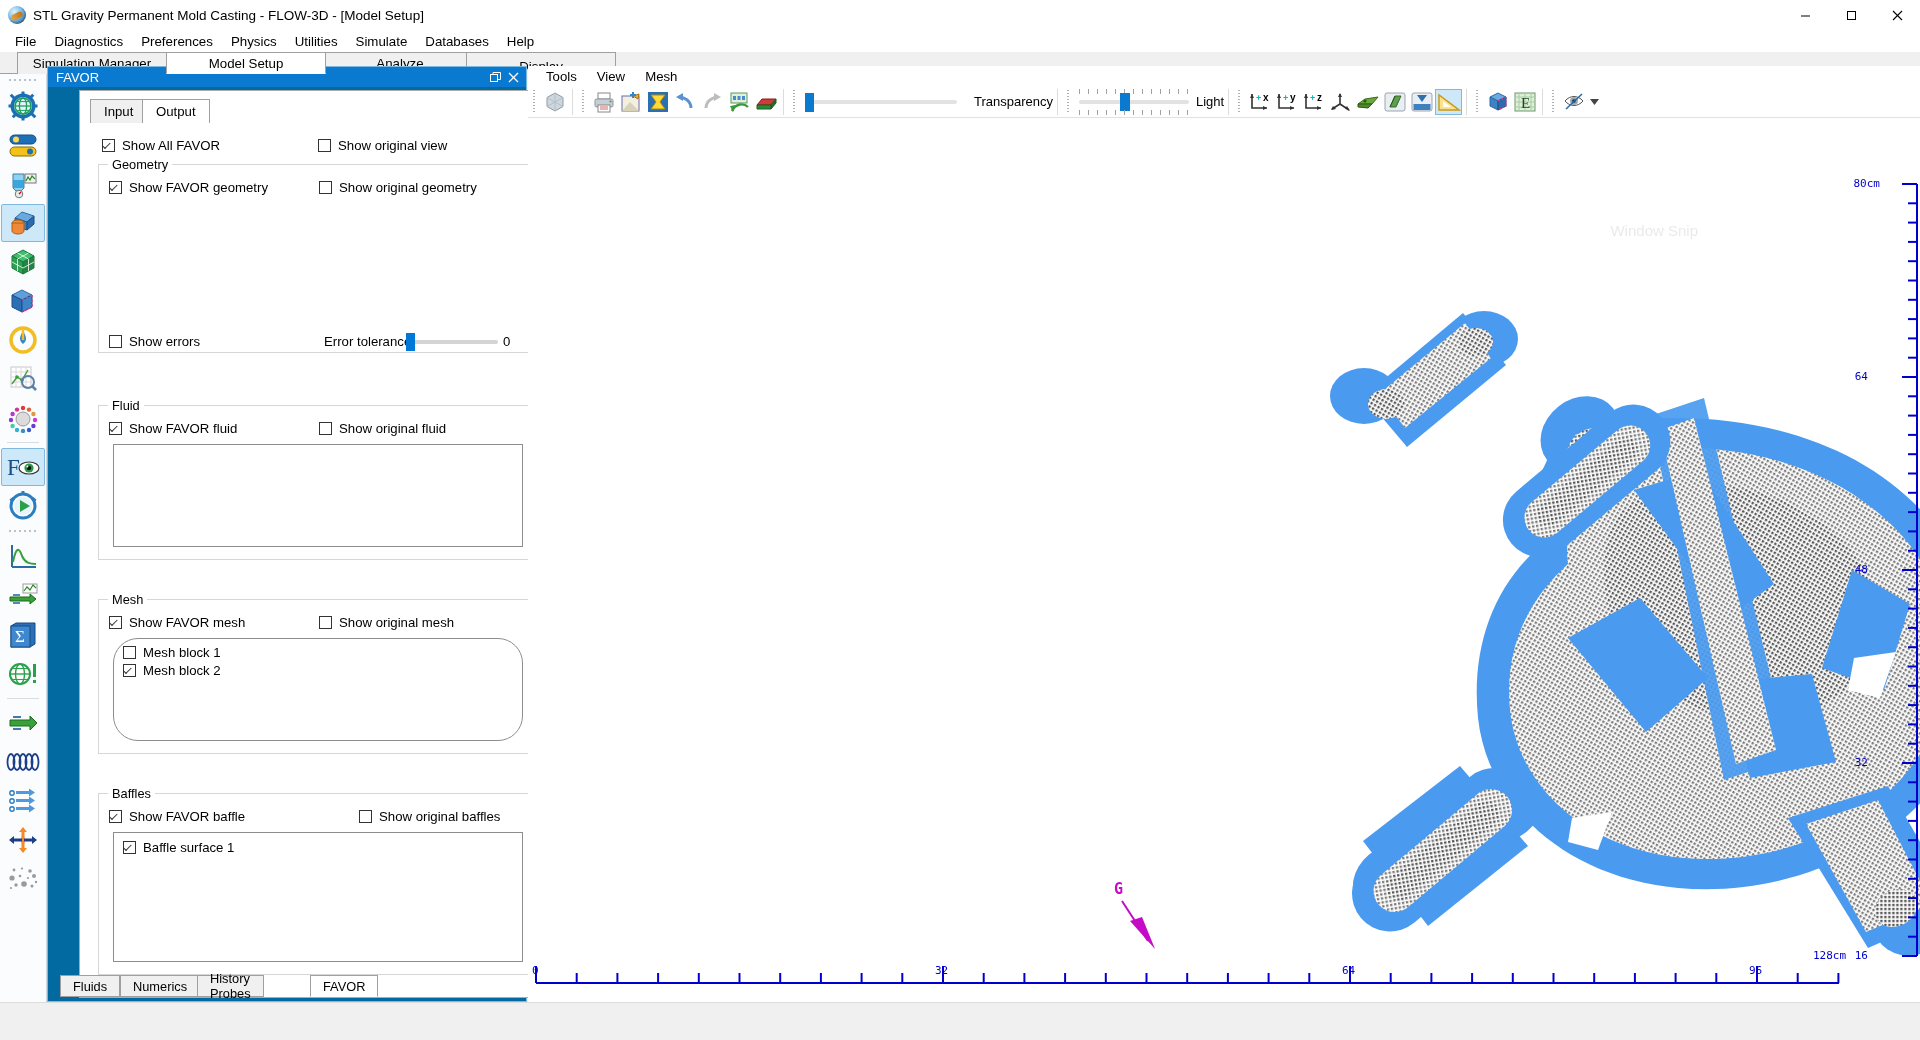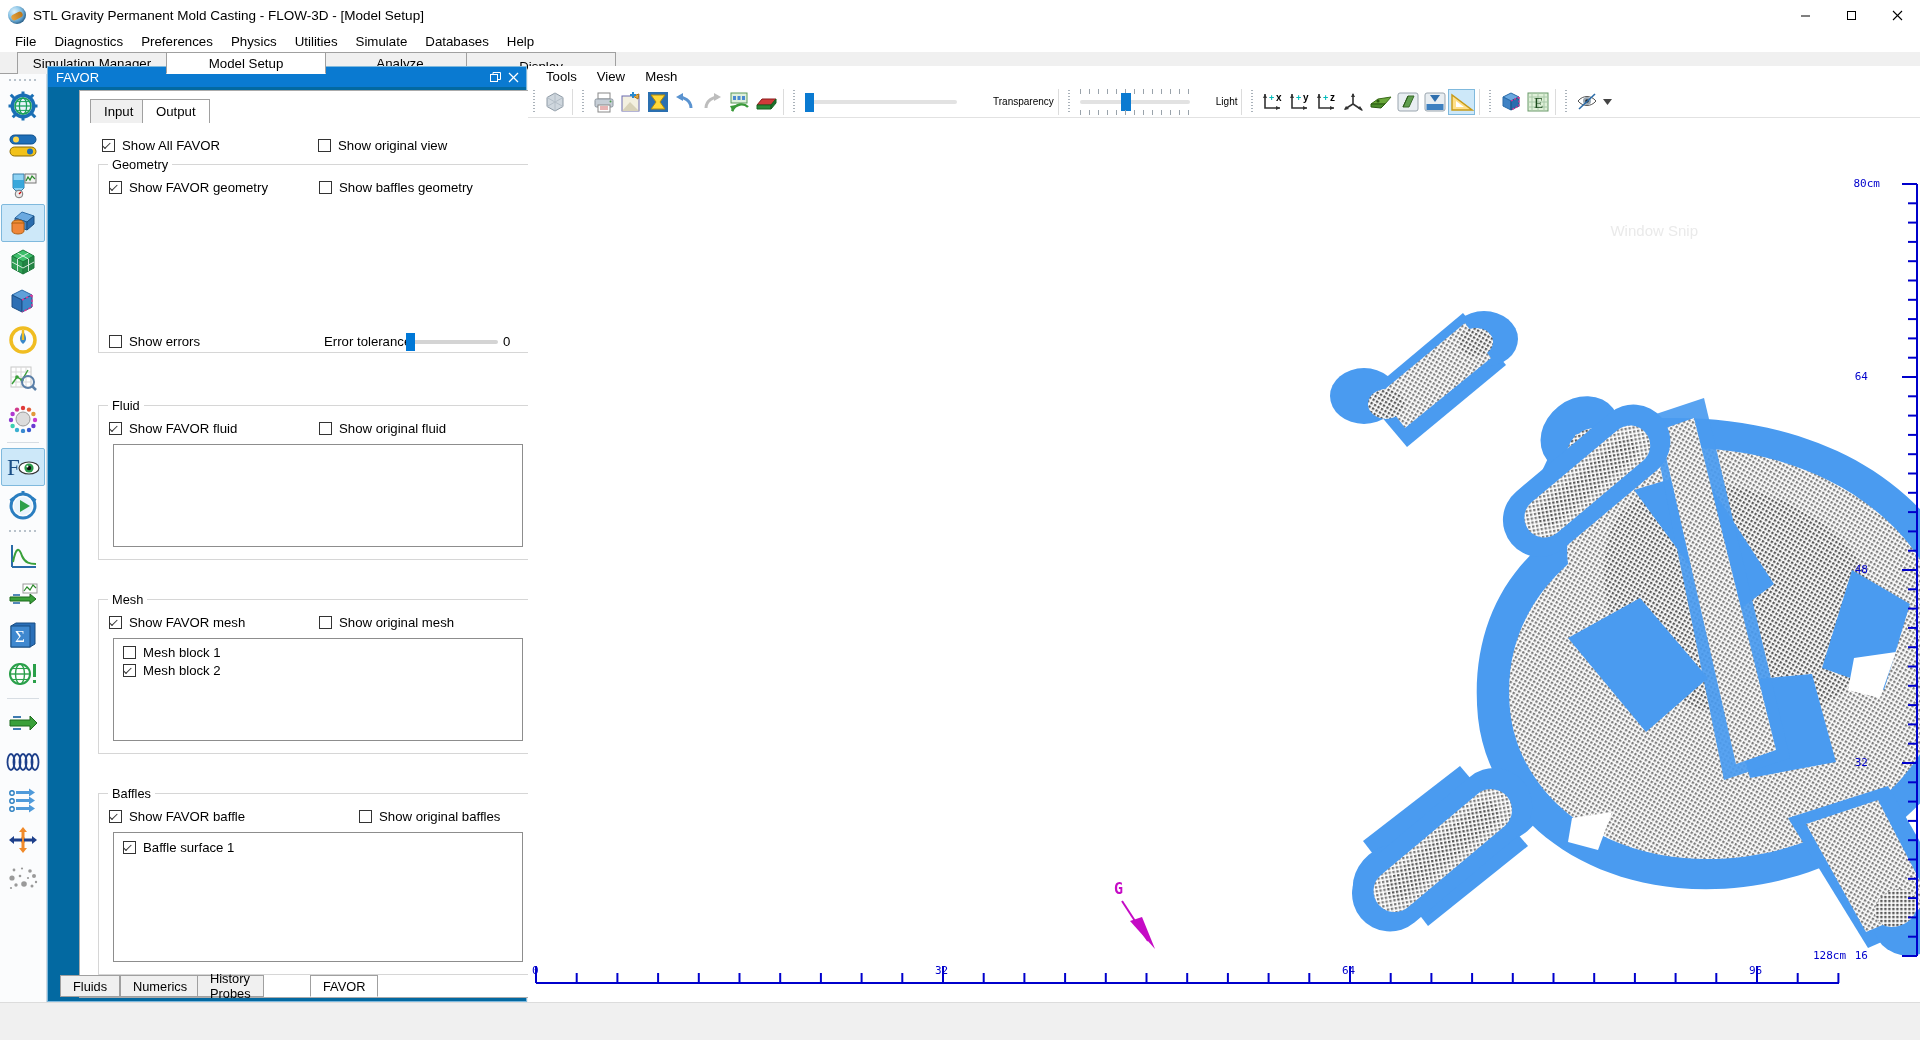--- a/index.html
+++ b/index.html
@@ -151,21 +151,21 @@
     background:#fff; display:flex; align-items:center;
     border-bottom:1px solid #e2e2e2;
   }
   .tgrip { width:7px; height:24px; margin:0 3px;
     background: repeating-linear-gradient(180deg,#aab2ba 0 1px, transparent 1px 3px);
     background-size:2px 100%; background-position:2px 0; background-repeat:no-repeat; }
   .tsep { width:1px; height:26px; background:#dcdcdc; margin:0 4px; }
   .tbtn { width:27px; height:26px; display:flex; align-items:center; justify-content:center; border:1px solid transparent; }
   .tbtn.active { background:#cde8f9; border:1px solid #7fb9dd; }
   .tslider { position:relative; display:flex; align-items:center; }
-  .tlabel { font-size:10px; margin-left:22px; }
+  .tlabel { font-size:13px; margin-left:3px; }
 
   .canvas {
     position:absolute; left:0; top:52px; width:1392px; height:884px;
     background:#fff; overflow:hidden;
   }
   .ruler-num { position:absolute; color:#0000cc; font-family:"DejaVu Sans Mono", monospace; font-size:11px; }
   .watermark {
     position:absolute; color:#eaeaea; font-size:15px;
   }
   .triad-label { position:absolute; font-family:"DejaVu Sans Mono", monospace; font-size:15px; font-weight:bold; }
@@ -539,21 +539,21 @@
 
       <div class="group" style="left:18px; top:73px; width:436px; height:189px;">
         <span class="glabel">Geometry</span>
 
         <div class="cbrow" style="left:10px; top:15px;">
           <span class="cb checked"></span>
           <span>Show FAVOR geometry</span>
         </div>
         <div class="cbrow" style="left:220px; top:15px;">
           <span class="cb"></span>
-          <span>Show baffles geometry</span>
+          <span>Show original geometry</span>
         </div>
 
 
         <div class="cbrow" style="left:10px; top:169px;gap:7px;">
           <span class="cb"></span>
           <span>Show errors</span>
         </div>
         <div style="position:absolute; left:225px; top:169px; font-size:13.2px;">Error tolerance</div>
         <div class="slider-track" style="left:307px; top:175px; width:92px;">
           <div class="slider-thumb" style="left:0px; top:-7px;"></div>
@@ -577,21 +577,21 @@
       <div class="group" style="left:18px; top:508px; width:436px; height:155px;">
         <span class="glabel">Mesh</span>
         <div class="cbrow" style="left:10px; top:15px;">
           <span class="cb checked"></span>
           <span>Show FAVOR mesh</span>
         </div>
         <div class="cbrow" style="left:220px; top:15px;">
           <span class="cb"></span>
           <span>Show original mesh</span>
         </div>
-        <div class="listbox" style="left:14px; top:38px; width:410px; height:103px;">
+        <div class="listbox" style="left:14px; top:38px; width:410px; height:103px;border-radius:25px;">
           <div class="cbrow" style="left:9px; top:6px;">
             <span class="cb"></span>
             <span>Mesh block 1</span>
           </div>
           <div class="cbrow" style="left:9px; top:24px;">
             <span class="cb checked"></span>
             <span>Mesh block 2</span>
           </div>
         </div>
       </div>

